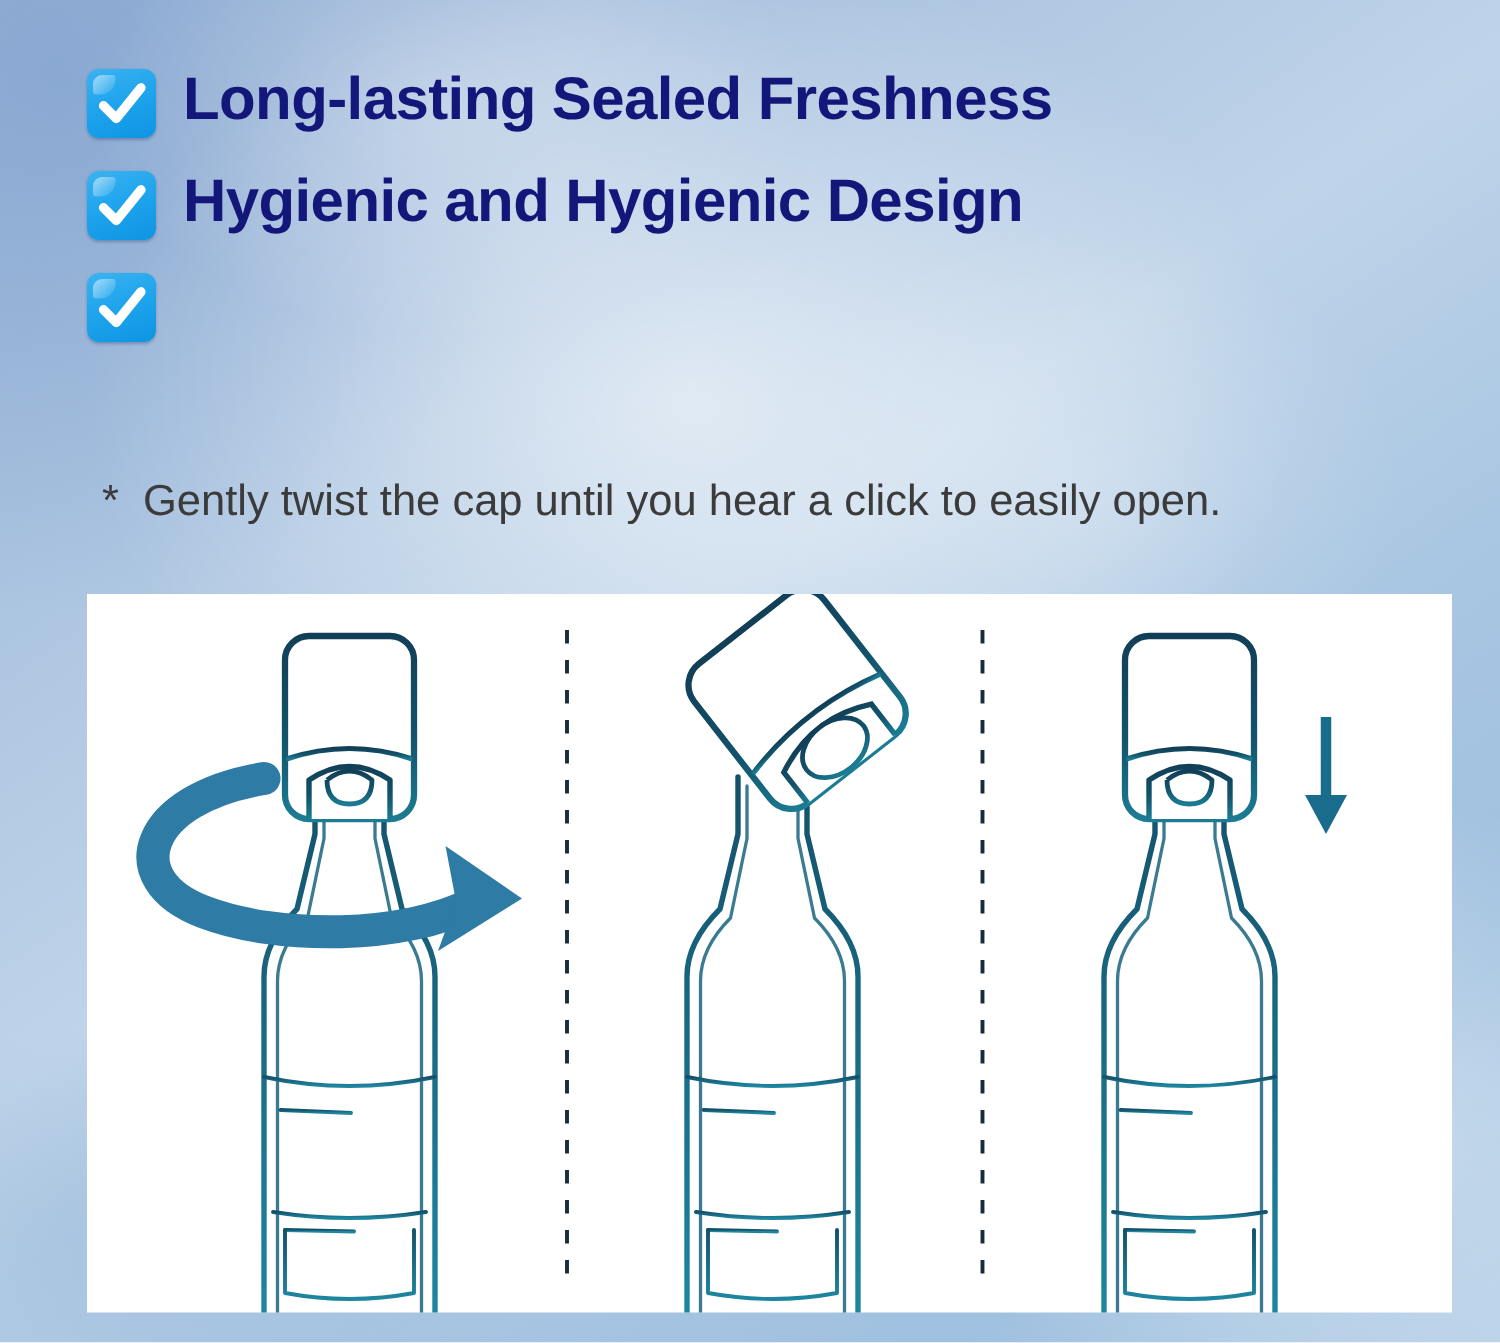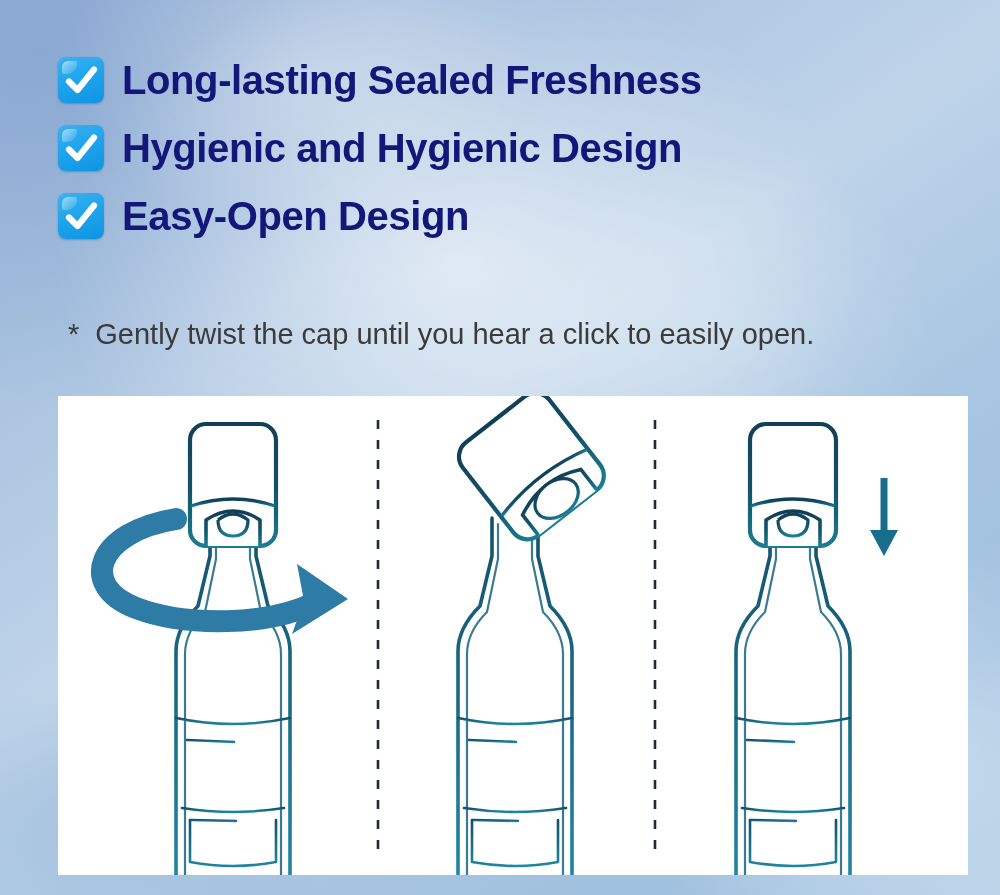--- a/index.html
+++ b/index.html
@@ -39,21 +39,20 @@
 
   
   .feature-list {
     position: absolute;
     left: 58px;
     top: 46px;
     width: 880px;
   }
   .feature-row {
     display: flex;
-    align-items: center;
     height: 68px;
     gap: 18px;
   }
   .check-box {
     flex: 0 0 auto;
     width: 46px;
     height: 46px;
     border-radius: 8px;
     background: linear-gradient(160deg, #3BB3F0 0%, #1FA4ED 46%, #0E94E2 100%);
     box-shadow: 0 1px 2px rgba(20,50,90,0.30);
@@ -130,21 +129,20 @@
       </span>
       <span class="feature-text">Hygienic and Hygienic Design</span>
     </div>
 
     <div class="feature-row">
       <span class="check-box">
         <svg viewBox="0 0 46 46" xmlns="http://www.w3.org/2000/svg">
           <path d="M11 24.5 L19.5 33 L36 12.5" fill="none" stroke="#FFFFFF" stroke-width="6.2" stroke-linecap="round" stroke-linejoin="round"></path>
         </svg>
       </span>
-      <span class="feature-text">Easy-Open Design</span>
     </div>
 
   </div>
 
   <div class="note">
     <span class="note-star">*</span>
     <span>Gently twist the cap until you hear a click to easily open.</span>
   </div>
 
   <div class="illus-panel">

